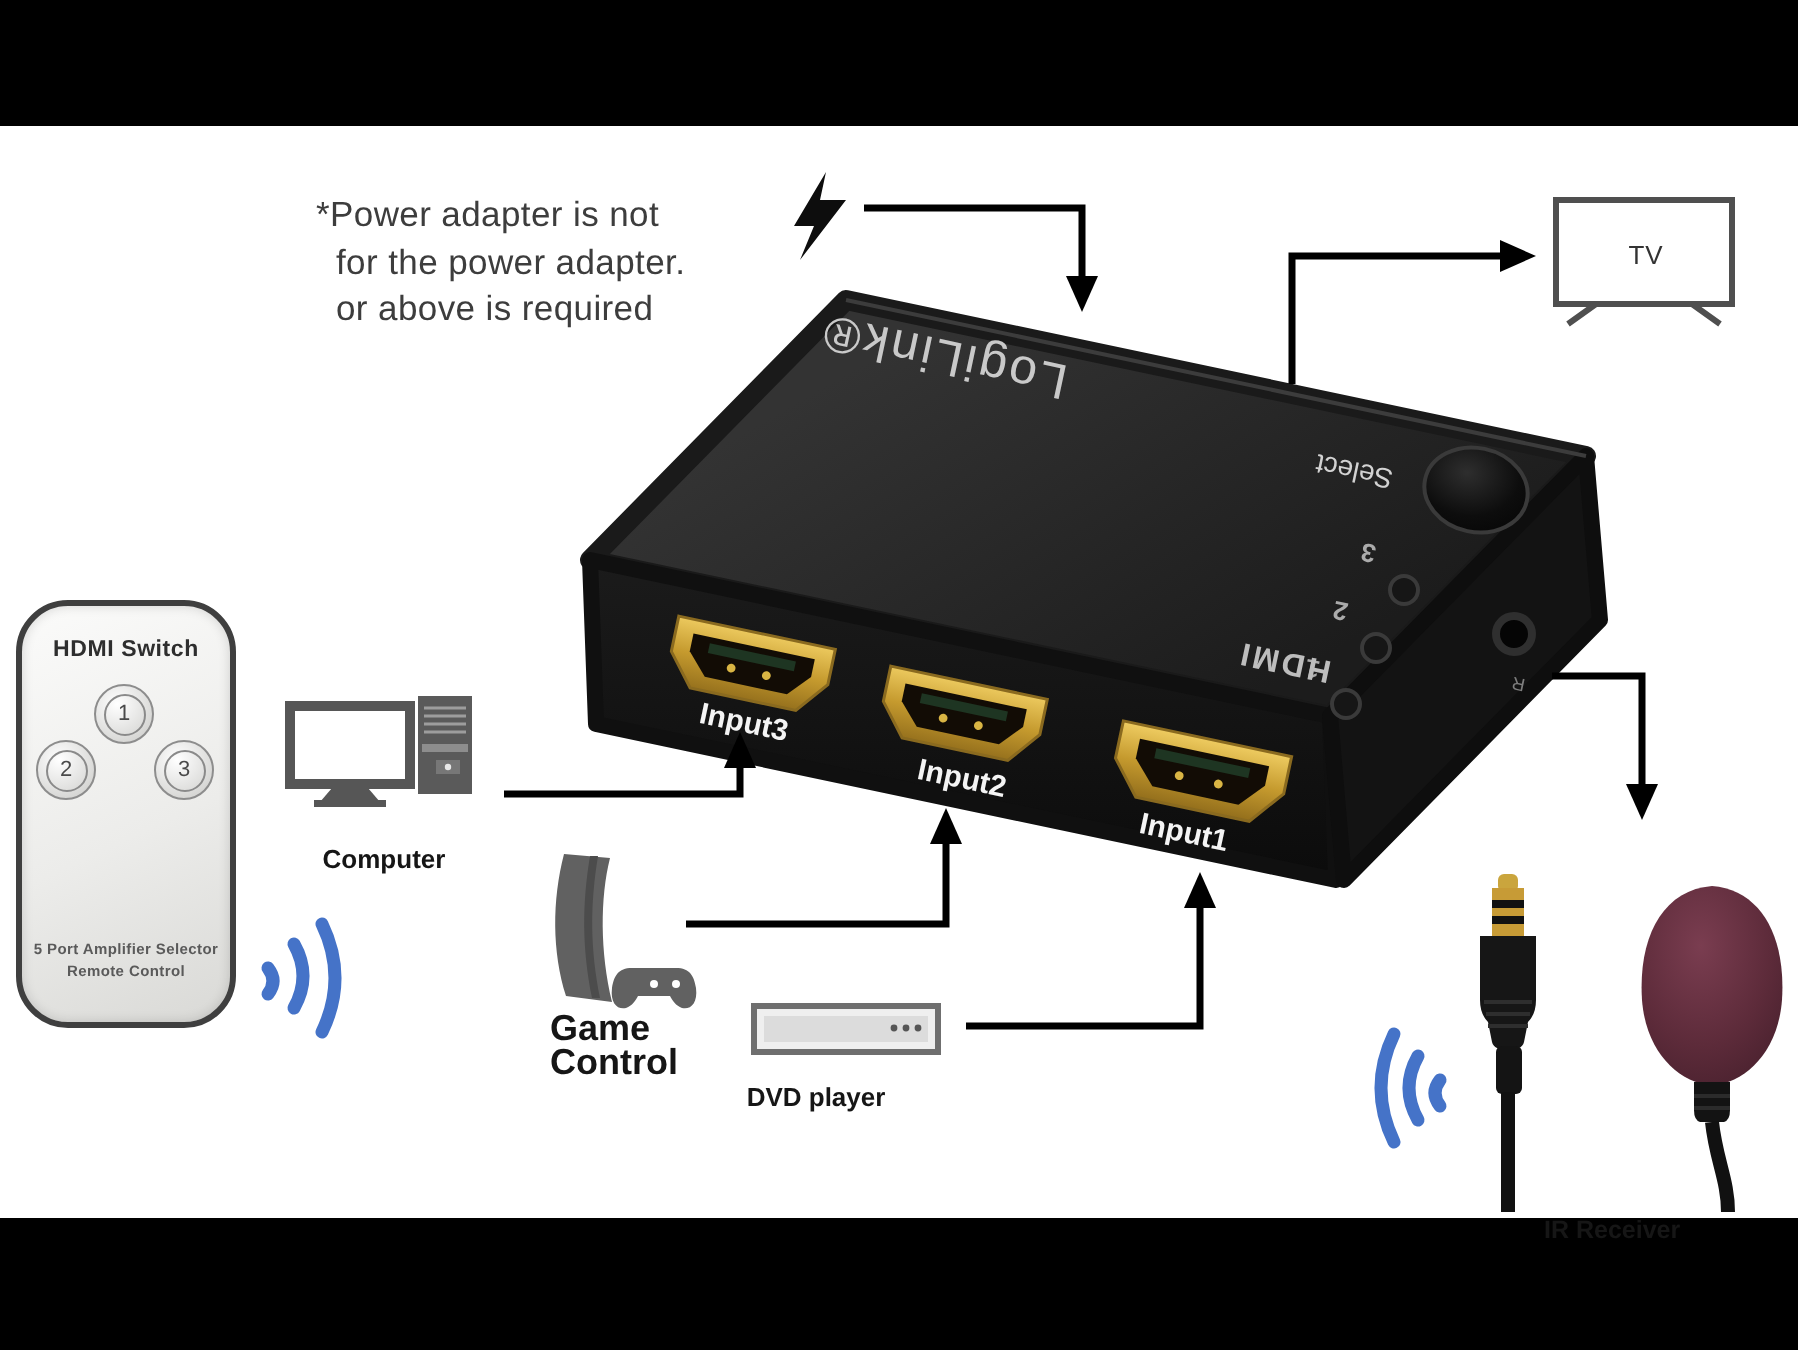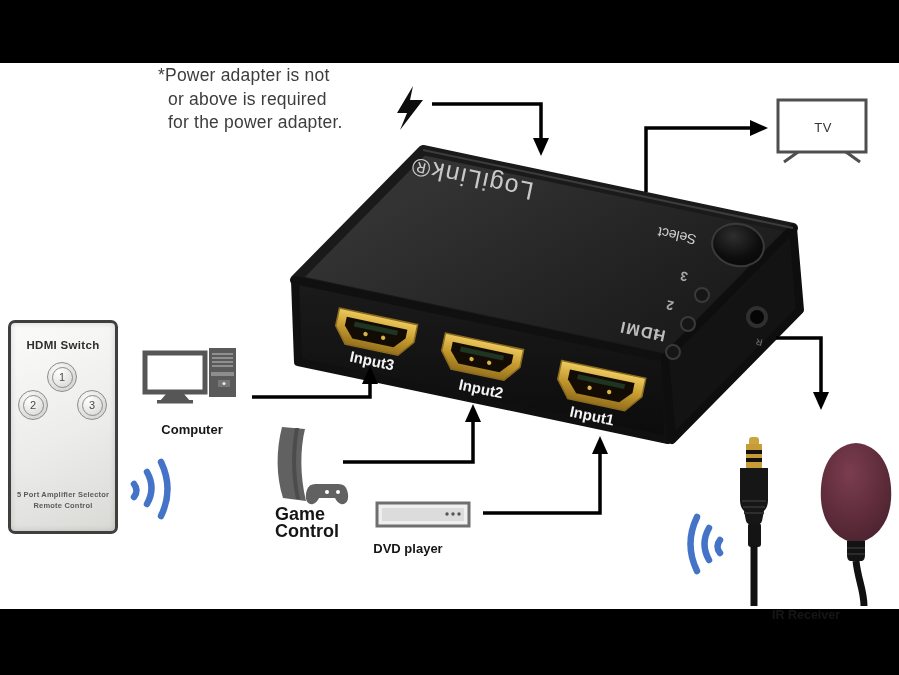--- a/index.html
+++ b/index.html
@@ -9,24 +9,24 @@
   }
   .bar{position:absolute;left:0;width:899px;background:#000;}
   .bar-top{top:0;height:63px;}
   .bar-bottom{top:609px;height:66px;}
   .svg-layer{position:absolute;left:0;top:0;}
   .note{
     position:absolute;left:158px;top:64px;width:250px;
     font-size:17.5px;line-height:23.5px;color:#3d3d3d;font-weight:500;letter-spacing:.2px;
   }
   .note .nl{padding-left:10px;}
-  .note .nl.first{padding-left:0;}
+  .note .nl.first{padding-left:0;margin-top:32px;}
   .remote{
-    position:absolute;left:8px;top:320px;width:104px;height:208px;
-    border:3px solid #3f3f3f;border-radius:7px;
+    position:absolute;left:8px;top:300px;width:104px;height:208px;
+    border:3px solid #3f3f3f;border-radius:26px;
     background:linear-gradient(155deg,#fbfbfa 0%,#ececea 55%,#d9d9d6 100%);
     box-shadow:inset 0 0 6px rgba(0,0,0,.15);
   }
   .remote-title{position:absolute;top:16px;left:0;width:100%;text-align:center;
     font-size:11.5px;font-weight:bold;color:#2e2e2e;letter-spacing:.3px;}
   .rbtn{
     position:absolute;width:28px;height:28px;border-radius:50%;
     border:1.5px solid #8d8d8d;background:radial-gradient(circle at 38% 32%,#ffffff,#d7d7d5 75%);
     display:flex;align-items:center;justify-content:center;
   }
@@ -225,22 +225,22 @@
       <path d="M856,443 C831,445 819,469 821,500 C823,526 839,541 856,543 C873,541 889,526 891,500 C893,469 881,445 856,443 Z" fill="url(#irHead)"></path>
       <path d="M847,541 h18 v14 q0,5 -3,6 h-12 q-3,-1 -3,-6 Z" fill="#131313"></path>
       <line x1="847" y1="548" x2="865" y2="548" stroke="#2b2b2b" stroke-width="2"></line>
       <line x1="847" y1="554" x2="865" y2="554" stroke="#2b2b2b" stroke-width="2"></line>
       <path d="M856,561 C858,580 864,590 864,606" stroke="#111" stroke-width="7" fill="none"></path>
     </g>
   </svg>
 
   <div class="note">
     <div class="nl first">*Power adapter is not</div>
+    <div class="nl">for the power adapter.</div>
     <div class="nl">or above is required</div>
-    <div class="nl">for the power adapter.</div>
   </div>
 
   <div class="remote">
     <div class="remote-title">HDMI Switch</div>
     <div class="rbtn rbtn1">
       <span class="ring">1</span>
     </div>
     <div class="rbtn rbtn2">
       <span class="ring">2</span>
     </div>

